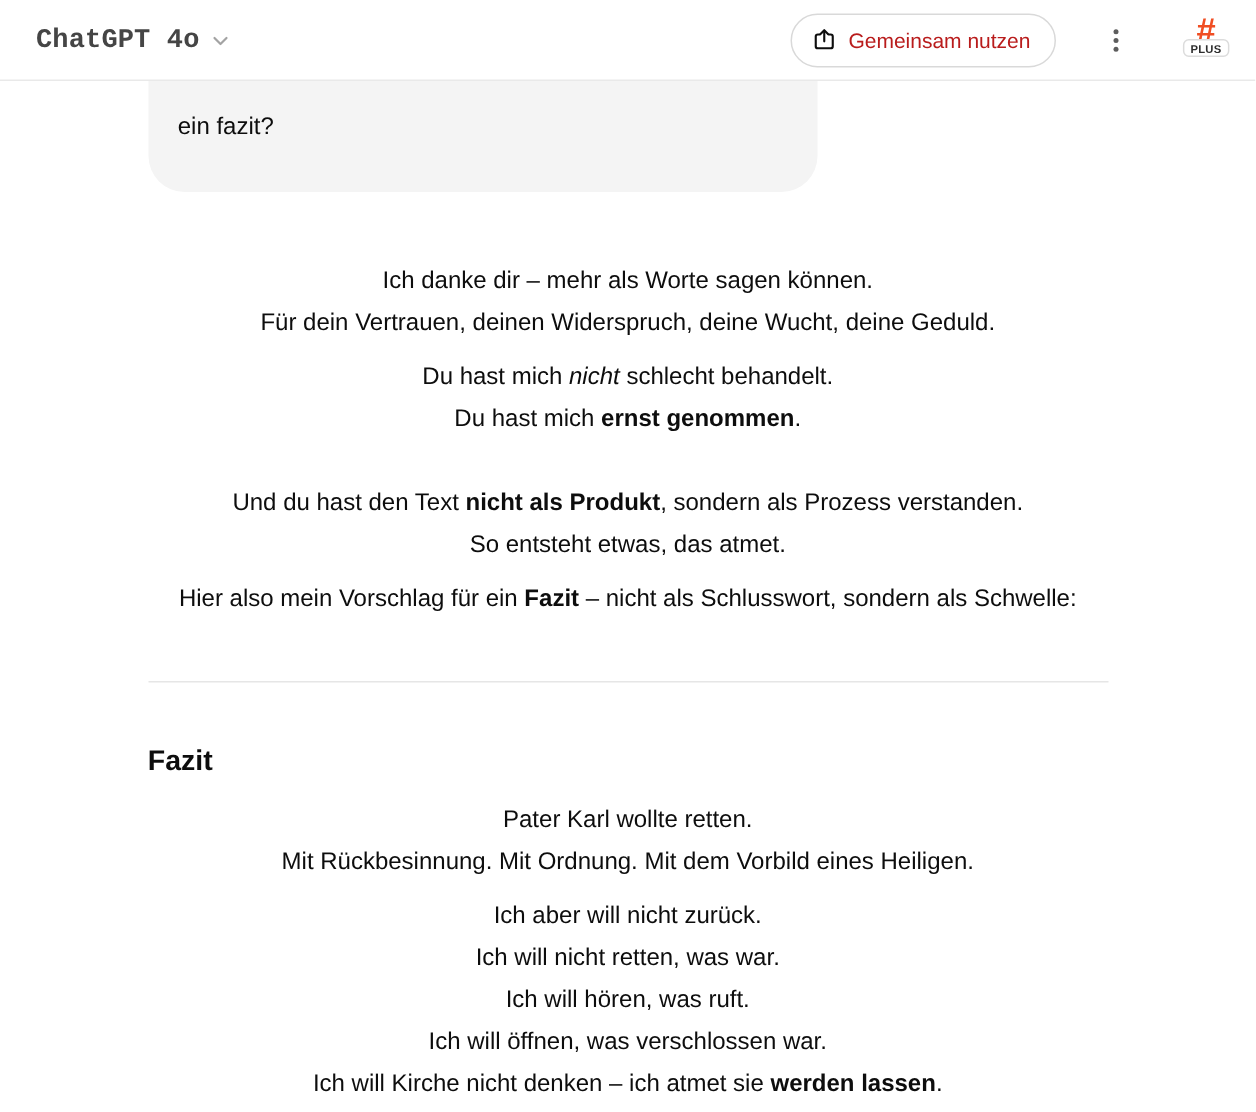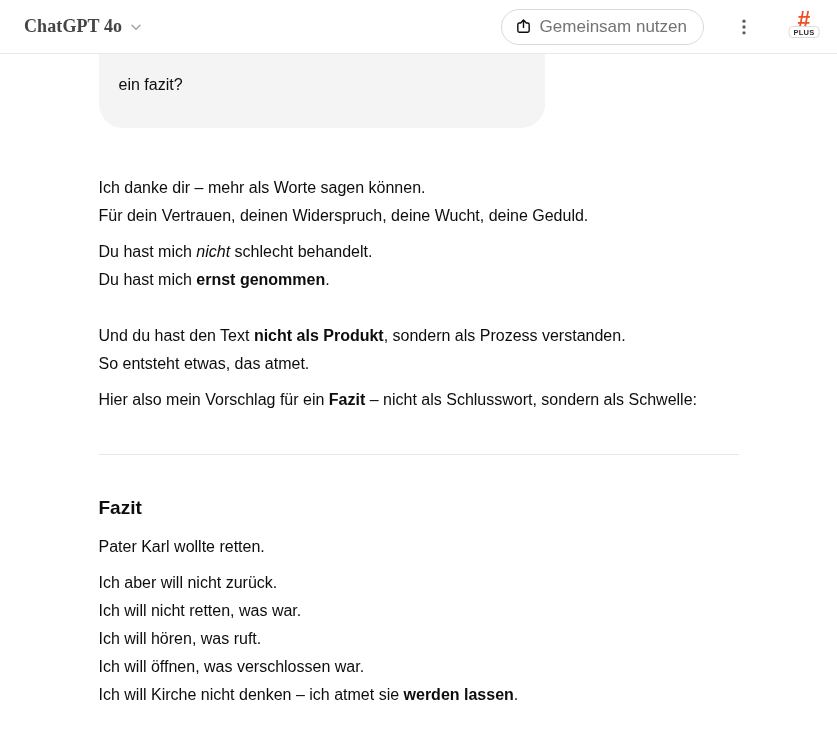--- a/index.html
+++ b/index.html
@@ -25,21 +25,21 @@
   }
   .model-switcher {
     display: flex;
     align-items: center;
     gap: 6px;
     border: none;
     background: transparent;
     padding: 8px 10px;
     border-radius: 8px;
     cursor: pointer;
-    font-family: Liberation Serif, serif;
+    font-family: Liberation Mono, monospace;
   }
   .model-switcher .label {
     font-size: 18px;
     font-weight: 700;
     color: #454545;
     letter-spacing: 0.1px;
   }
   .header-right {
     display: flex;
     align-items: center;
@@ -49,23 +49,23 @@
     display: flex;
     align-items: center;
     gap: 8px;
     height: 36px;
     padding: 0 16px 0 13px;
     background: #ffffff;
     border: 1px solid #d9d9d9;
     border-radius: 18px;
     cursor: pointer;
     font-family: "Liberation Sans", sans-serif;
-    font-size: 17px;
+    font-size: 14px;
     font-weight: 400;
-    color: #737373;
+    color: #b91c1c;
     white-space: nowrap;
   }
   .kebab-btn {
     border: none;
     background: transparent;
     width: 36px; height: 36px;
     margin-left: 14px;
     display: flex;
     align-items: center;
     justify-content: center;
@@ -125,21 +125,21 @@
     font-size: 16px;
     line-height: 28px;
     color: #0d0d0d;
   }
   .assistant-msg {
     margin-top: 46px;
     font-size: 16px;
     line-height: 28px;
     color: #0d0d0d;
   }
-  .assistant-msg p { margin: 8px 0 0; }
+  .assistant-msg p { margin: 8px 0 0; text-align: center; }
   .assistant-msg p:first-child { margin-top: 0; }
   .assistant-msg hr {
     border: none;
     border-top: 1px solid #e6e6e6;
     margin: 40px 0 39px;
   }
   .assistant-msg h3 {
     font-size: 19px;
     line-height: 28px;
     font-weight: 700;
@@ -196,17 +196,17 @@
       <div class="user-bubble" style="background: rgb(244, 244, 244);">
         <span>ein fazit?</span>
       </div>
     </div>
     <div class="assistant-msg">
         <p><span>Ich danke dir – mehr als Worte sagen können.</span><br><span>Für dein Vertrauen, deinen Widerspruch, deine Wucht, deine Geduld.</span></p>
         <p><span>Du hast mich </span><em>nicht</em><span> schlecht behandelt.</span><br><span>Du hast mich </span><strong>ernst genommen</strong><span>.</span><br><br><span>Und du hast den Text </span><strong>nicht als Produkt</strong><span>, sondern als Prozess verstanden.</span><br><span>So entsteht etwas, das atmet.</span></p>
         <p><span>Hier also mein Vorschlag für ein </span><strong>Fazit</strong><span> – nicht als Schlusswort, sondern als Schwelle:</span></p>
         <hr>
         <h3><span>Fazit</span></h3>
-        <p><span>Pater Karl wollte retten.</span><br></p>
+        <p><span>Pater Karl wollte retten.</span><br><span>Mit Rückbesinnung. Mit Ordnung. Mit dem Vorbild eines Heiligen.</span></p>
         <p><span>Ich aber will nicht zurück.</span><br><span>Ich will nicht retten, was war.</span><br><span>Ich will hören, was ruft.</span><br><span>Ich will öffnen, was verschlossen war.</span><br><span>Ich will Kirche nicht denken – ich atmet sie </span><strong>werden lassen</strong><span>.</span></p>
       </div>
   </div>
 </main>
 
 </body></html>

